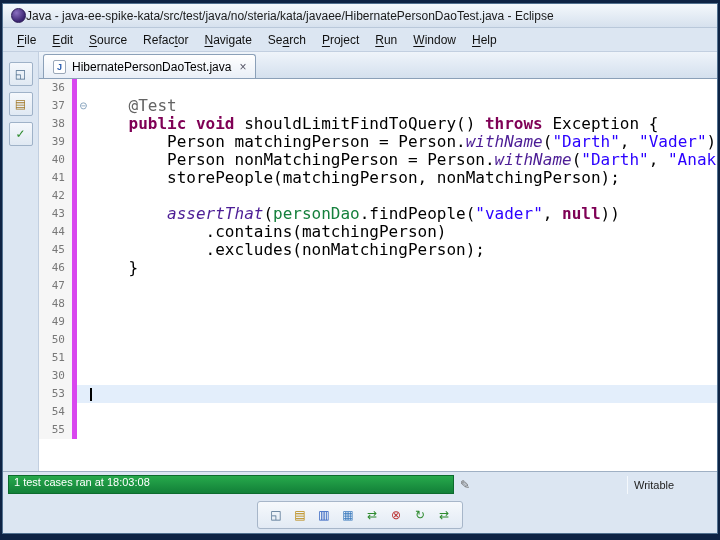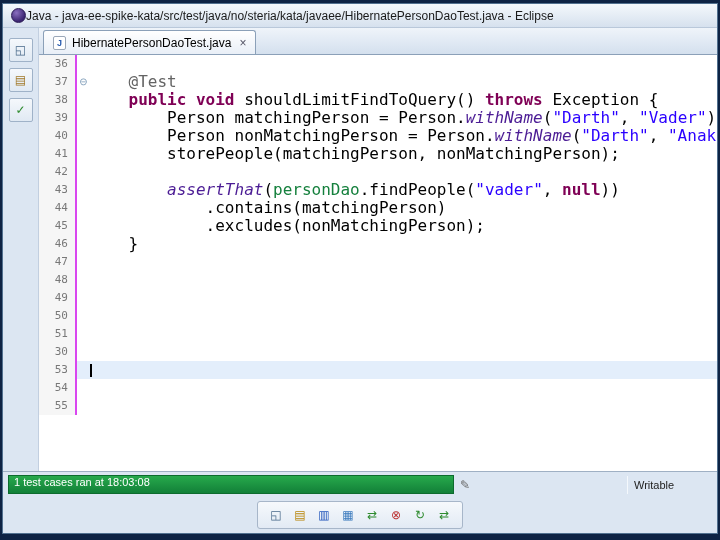--- a/index.html
+++ b/index.html
@@ -83,21 +83,21 @@
   .editor {
     flex:1 1 auto; background:#ffffff; overflow:hidden;
     display:flex;
   }
   .code-area { flex:1 1 auto; }
   .overview-ruler { flex:0 0 12px; background:#f2f2f2; border-left:1px solid #d8d8d8; }
   .code-row { display:flex; height:18px; line-height:18px; }
   .lnum {
     flex:0 0 38px; text-align:right; padding-right:7px;
     font-family:"DejaVu Sans Mono", monospace; font-size:11px;
-    color:#787878; background:#f6f6f6; border-right:2px solid #d946ef;
+    color:#787878; background:#f6f6f6; border-right:5px solid #d946ef;
   }
   .rowbody { flex:1 1 auto; display:flex; }
   .code-row.current .rowbody { background:#e3eefb; }
   .fold {
     flex:0 0 13px; text-align:center; color:#7f9db9;
     font-size:10px; line-height:18px;
   }
   .code {
     font-family:"DejaVu Sans Mono", monospace;
     font-size:16px; white-space:pre; color:#000;
@@ -150,20 +150,32 @@
 </head>
 <body>
 
 <div class="window">
 
   <div class="titlebar">
     <span class="app-icon"></span>
     <span>Java - java-ee-spike-kata/src/test/java/no/steria/kata/javaee/HibernatePersonDaoTest.java - Eclipse</span>
   </div>
 
+  <div class="menubar">
+      <div class="menu-item"><u>F</u>ile</div>
+      <div class="menu-item"><u>E</u>dit</div>
+      <div class="menu-item"><u>S</u>ource</div>
+      <div class="menu-item">Refac<u>t</u>or</div>
+      <div class="menu-item"><u>N</u>avigate</div>
+      <div class="menu-item">Se<u>a</u>rch</div>
+      <div class="menu-item"><u>P</u>roject</div>
+      <div class="menu-item"><u>R</u>un</div>
+      <div class="menu-item"><u>W</u>indow</div>
+      <div class="menu-item"><u>H</u>elp</div>
+    </div>
 
   <div class="content">
 
     <div class="left-rail">
         <div class="icon-btn" style="color: rgb(74, 106, 138);">◱</div>
         <div class="icon-btn" style="color: rgb(160, 120, 40);">▤</div>
         <div class="icon-btn" style="color: rgb(46, 139, 46);">✓</div>
       </div>
 
     <div class="editor-stack">

